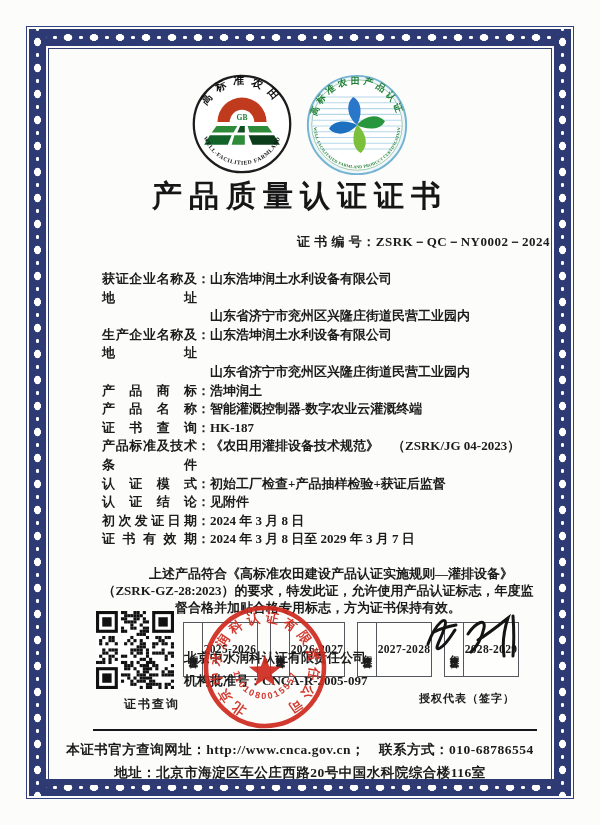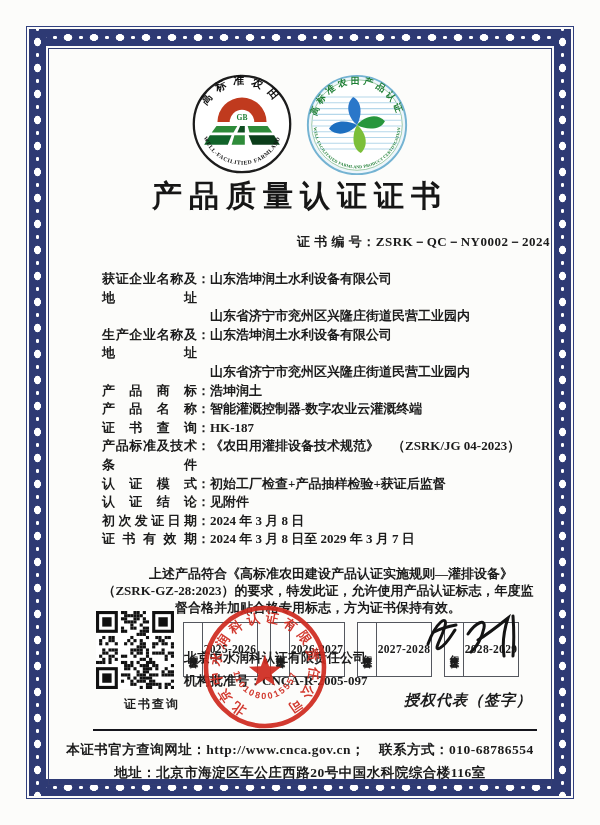--- a/index.html
+++ b/index.html
@@ -48,21 +48,21 @@
   .vlab{width:18px;flex:none;border-right:1px solid #54575e;display:flex;align-items:center;justify-content:center;
         writing-mode:vertical-rl;text-orientation:upright;font-size:9.5px;font-weight:bold;letter-spacing:1px;}
   .yr{flex:1;display:flex;align-items:center;justify-content:center;font-size:11.5px;font-weight:bold;letter-spacing:0.3px;}
   .dark-circle{position:absolute;left:15px;top:0px;width:54px;height:54px;border-radius:50%;background:#1b2033;}
 
   .qr{position:absolute;left:46px;top:561px;width:78px;height:78px;}
   .qr-cap{position:absolute;left:40px;top:646px;width:90px;text-align:right;font-size:12px;font-weight:bold;letter-spacing:2px;}
   .company{position:absolute;left:134px;top:596px;font-size:13px;font-weight:bold;line-height:23px;}
   .stamp{position:absolute;left:149px;top:551px;width:132px;height:132px;opacity:0.93;}
   .sig{position:absolute;left:370px;top:556px;width:105px;height:58px;}
-  .sig-cap{position:absolute;left:352px;top:641px;width:130px;text-align:right;font-size:15px;font-weight:bold;letter-spacing:1px;font-style:italic;}
+  .sig-cap{position:absolute;left:352px;top:641px;width:130px;text-align:center;font-size:11px;font-weight:bold;letter-spacing:1px;}
 
   .rule{position:absolute;left:43px;top:679px;width:444px;border-top:2.2px solid #15151c;}
   .f1,.f2{position:absolute;left:0;right:0;text-align:center;font-size:13.5px;font-weight:bold;letter-spacing:0.5px;}
   .f1{top:691px}.f2{top:714px}
 </style>
 </head>
 <body>
 
 <div class="page">
   <div class="oline"></div>

